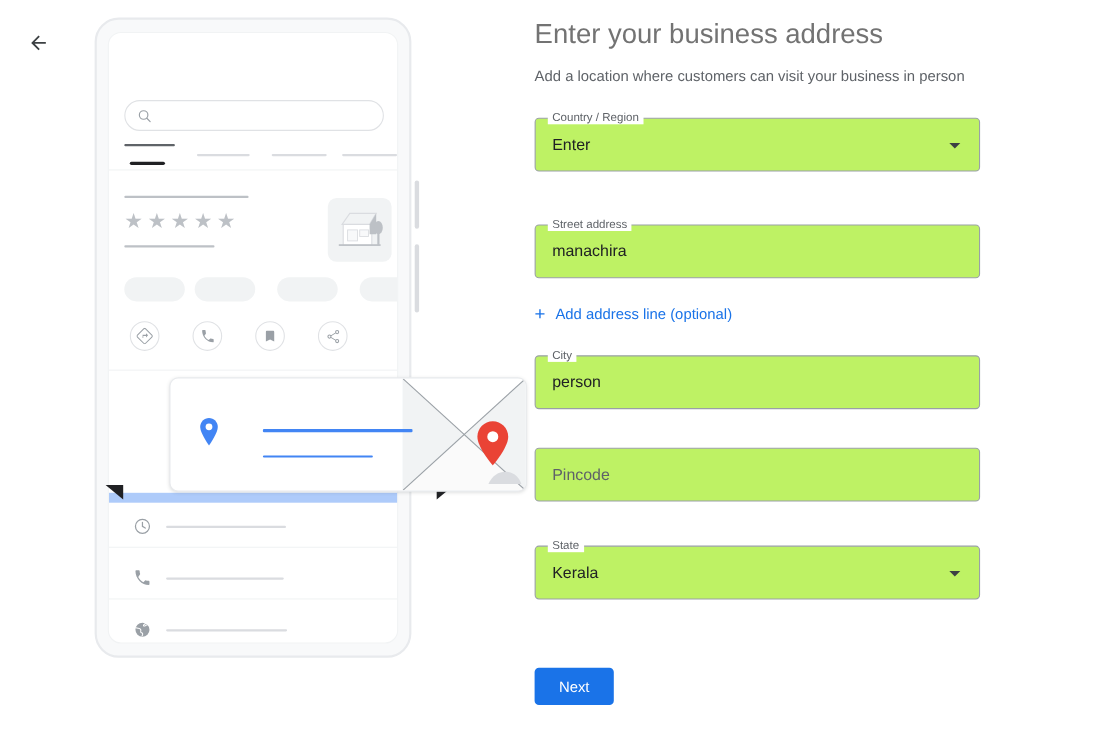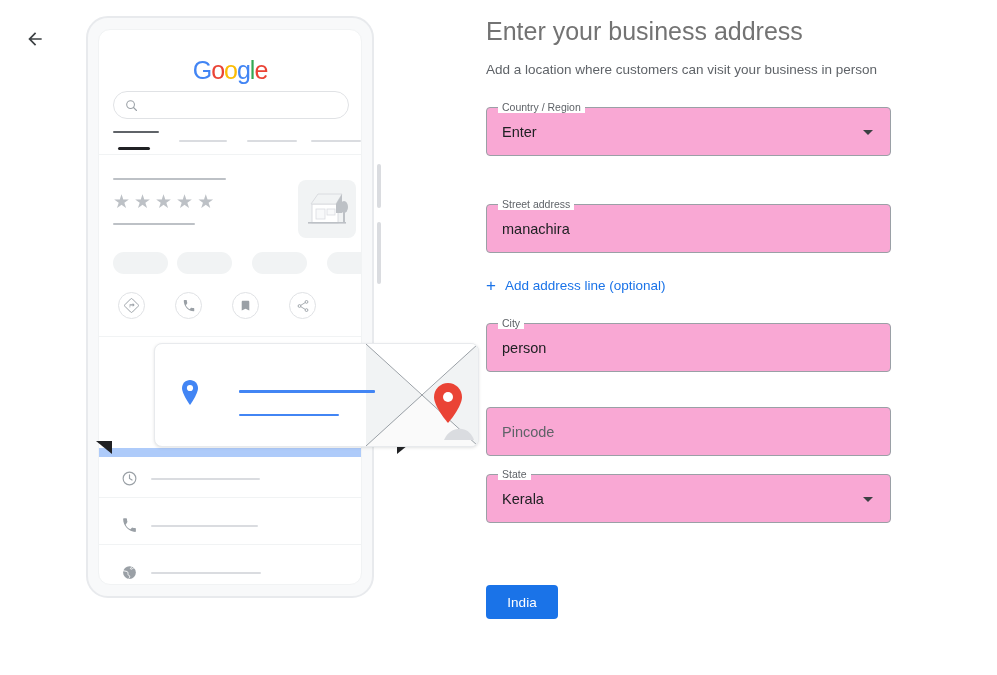--- a/index.html
+++ b/index.html
@@ -82,21 +82,21 @@
   .ov-line { position:absolute; background:#4285f4; border-radius:1px; }
   .shadow-tri { position:absolute; width:0; height:0; }
 
   
   .form { position:absolute; left:486px; top:16px; width:405px; }
   .title { font-size:25px; color:#737373; font-weight:400; margin:0; line-height:1.25; letter-spacing:0; }
   .subtitle { font-size:13.5px; color:#5f6368; margin:14px 0 0 0; line-height:1.4; }
 
   .field {
     position:relative; width:405px; height:49px;
-    border:1px solid #9aa0a6; border-radius:4px; background:#f9a8d4;
+    border:1px solid #9aa0a6; border-radius:4px; background:#bef264;
   }
   .field .legend {
     position:absolute; left:11px; top:-7px; height:12px;
     background:#fff; padding:0 4px; font-size:10.5px; color:#5f6368; line-height:12px;
     white-space:nowrap;
   }
   .field .val {
     position:absolute; left:15px; top:0; height:100%;
     display:flex; align-items:center; font-size:14.5px; color:#202124;
   }
@@ -131,23 +131,20 @@
     </svg>
   </button>
 
   <div class="phone-wrap">
     <div class="phone-frame"></div>
     <div class="side-btn b1"></div>
     <div class="side-btn b2"></div>
 
     <div class="phone-screen">
 
-      <div class="glogo">
-        <span style="color:#4285f4">G</span><span style="color:#ea4335">o</span><span style="color:#fbbc05">o</span><span style="color:#4285f4">g</span><span style="color:#34a853">l</span><span style="color:#ea4335">e</span>
-      </div>
 
       <div class="search-pill">
         <span class="search-ico">
           <svg width="15" height="15" viewBox="0 0 24 24">
             <circle cx="10.5" cy="10.5" r="6.2" fill="none" stroke="#9aa0a6" stroke-width="1.7"></circle>
             <line x1="15.2" y1="15.2" x2="20" y2="20" stroke="#9aa0a6" stroke-width="1.7" stroke-linecap="round"></line>
           </svg>
         </span>
       </div>
 
@@ -307,23 +304,23 @@
       <span class="legend">City</span>
       <span class="val">person</span>
     </div>
 
     
     <div class="field" style="margin-top:35px;">
       <span class="val placeholder">Pincode</span>
     </div>
 
     
-    <div class="field" style="margin-top:18px;">
+    <div class="field" style="margin-top:40px;">
       <span class="legend">State</span>
       <span class="val">Kerala</span>
       <span class="caret"></span>
     </div>
 
     
-    <button class="next-btn" style="margin-top:62px;">India</button>
+    <button class="next-btn" style="margin-top:62px;">Next</button>
   </div>
 
 </div>
 
 </body></html>

